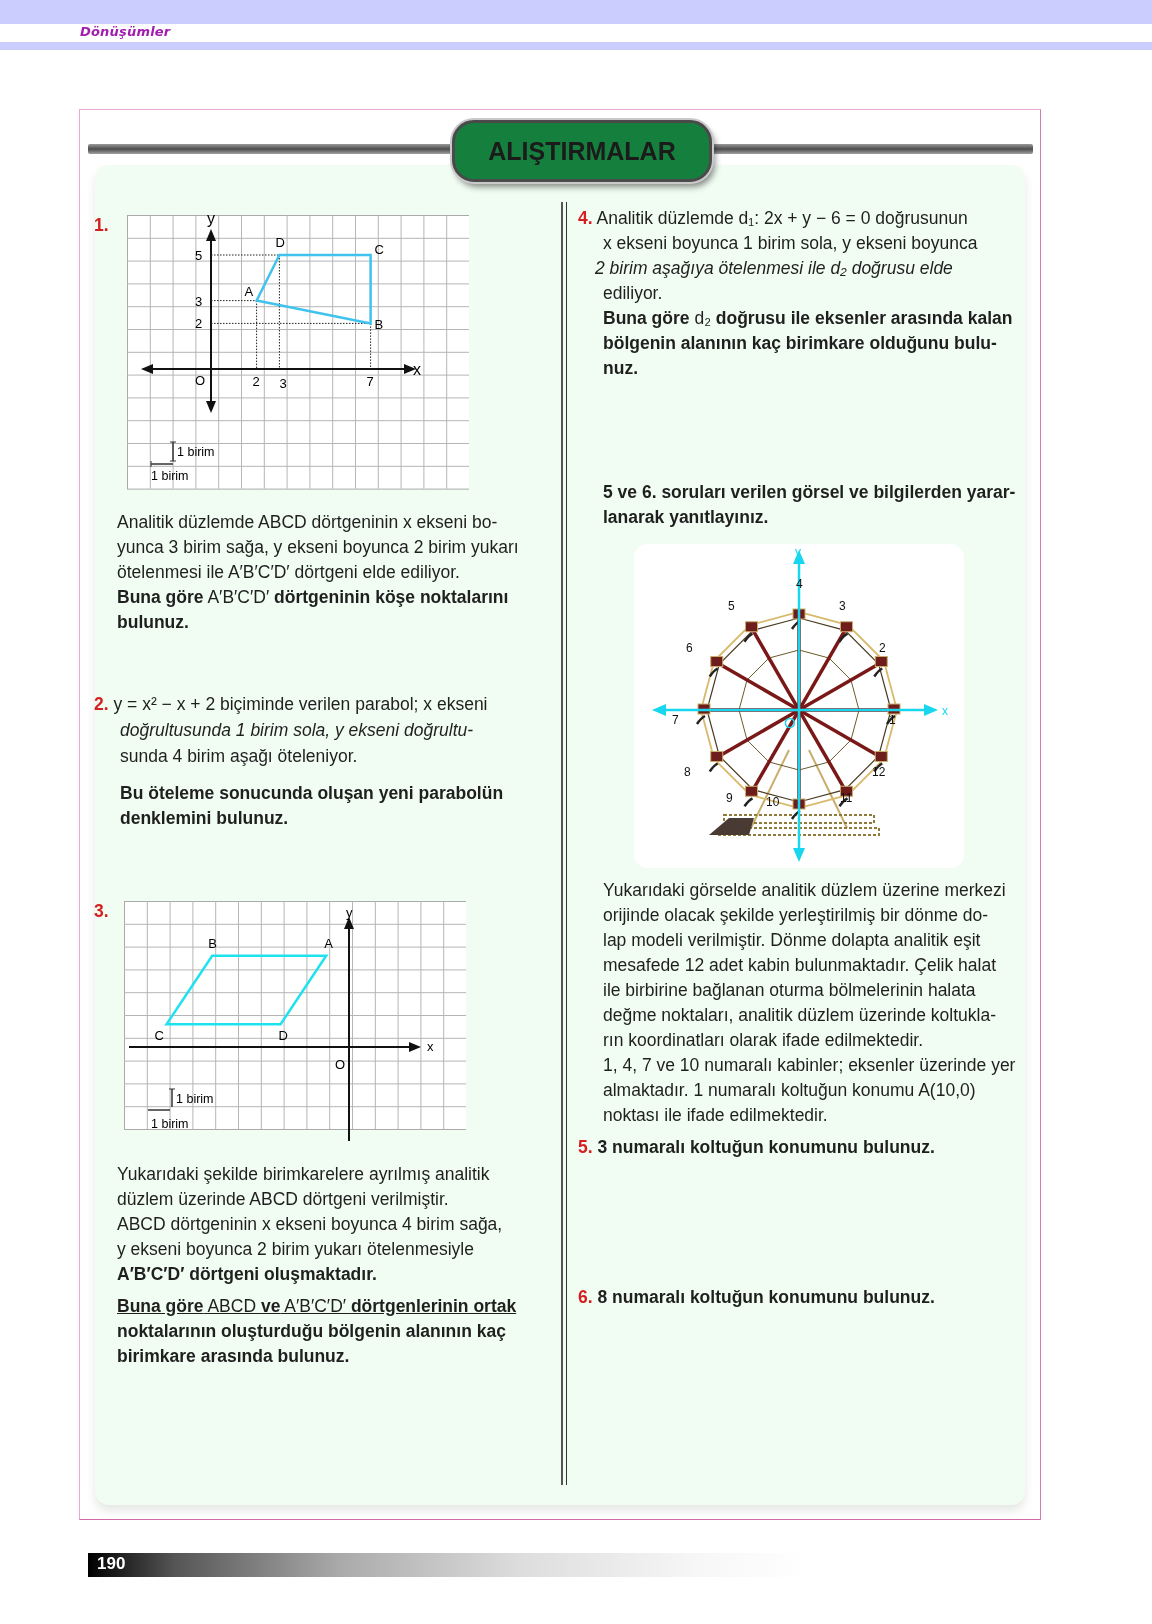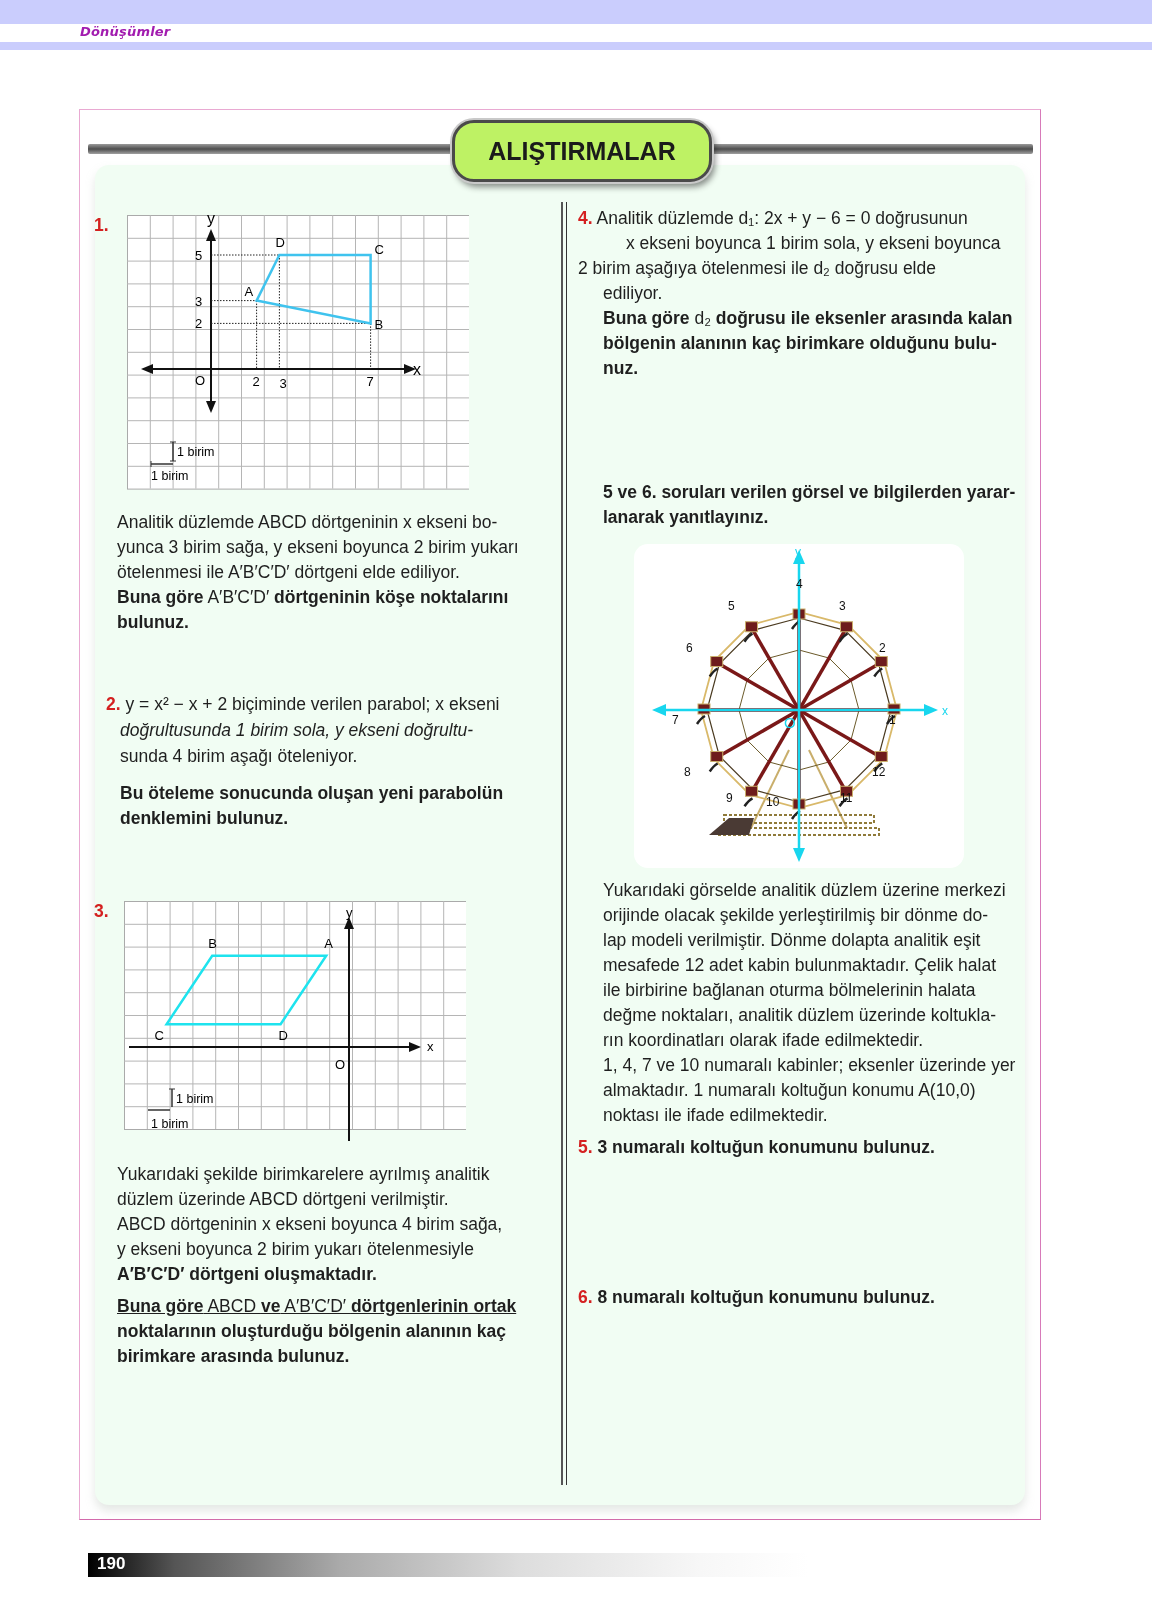--- a/index.html
+++ b/index.html
@@ -4,21 +4,21 @@
 <style>
   html,body{margin:0;padding:0;}
   body{width:1152px;height:1624px;position:relative;background:#ffffff;overflow:hidden;
     font-family:"DejaVu Sans","Liberation Sans",sans-serif;color:#231f20;}
   .topband{position:absolute;left:0;top:0;width:1152px;height:24px;background:#cacdfd;}
   .topband2{position:absolute;left:0;top:42px;width:1152px;height:8px;background:#cacdfd;}
   .chapter{position:absolute;left:80px;top:24px;font-size:13px;font-style:italic;font-weight:bold;color:#a21caf;letter-spacing:0.2px;}
   .frame{position:absolute;left:79px;top:109px;width:962px;height:1411px;border:1px solid #e9a9d2;border-right-color:#d77ab9;border-bottom-color:#d36aab;box-sizing:border-box;}
   .panel{position:absolute;left:95px;top:165px;width:930px;height:1340px;background:#f1fdf3;border-radius:14px;box-shadow:0 6px 10px rgba(180,190,180,0.35);}
   .rule{position:absolute;left:88px;top:144px;width:945px;height:10px;background:linear-gradient(#9a9a9a,#4e4e4e 50%,#a0a0a0);border-radius:2px;}
-  .banner{position:absolute;left:452px;top:120px;width:254px;height:56px;background:#bef264;border:3px solid #4a4a4a;border-radius:22px;box-shadow:0 0 0 2px #c9c9c9,3px 5px 6px rgba(0,0,0,0.45);
+  .banner{position:absolute;left:452px;top:120px;width:254px;height:56px;background:#15803d;border:3px solid #4a4a4a;border-radius:22px;box-shadow:0 0 0 2px #c9c9c9,3px 5px 6px rgba(0,0,0,0.45);
     display:flex;align-items:center;justify-content:center;font-family:"Liberation Sans",sans-serif;font-weight:bold;font-size:25px;color:#1b1b1b;}
   .divider{position:absolute;left:561px;top:202px;width:2px;height:1283px;background:#555;}
   .divider2{position:absolute;left:566px;top:202px;width:1px;height:1283px;background:#333;}
   .t{position:absolute;font-family:"Liberation Sans",sans-serif;font-size:17.5px;line-height:24.8px;color:#1f1f1f;}
   .num{color:#d42020;font-weight:bold;}
   b{font-weight:bold;}
   .graph{position:absolute;}
   .graph svg{display:block;}
   .pagebar{position:absolute;left:88px;top:1553px;width:720px;height:24px;background:linear-gradient(90deg,#000 0%,#555 12%,#aaa 35%,#ddd 60%,#f7f7f7 85%,#fff 100%);}
   .pagenum{position:absolute;left:97px;top:1554px;font-family:"Liberation Sans",sans-serif;font-weight:bold;font-size:17px;color:#fff;}
@@ -103,21 +103,21 @@
       <line x1="24" y1="246" x2="24" y2="252" stroke="#333"></line>
       <text x="24" y="265" font-size="12.5" font-family="Liberation Sans, sans-serif">1 birim</text>
     </svg>
 </div>
 <div class="t" style="left:117px;top:510px;">Analitik düzlemde ABCD dörtgeninin x ekseni bo-</div>
 <div class="t" style="left:117px;top:535px;">yunca 3 birim sağa, y ekseni boyunca 2 birim yukarı</div>
 <div class="t" style="left:117px;top:560px;">ötelenmesi ile A′B′C′D′ dörtgeni elde ediliyor.</div>
 <div class="t" style="left:117px;top:585px;"><b>Buna göre</b><span> A′B′C′D′ </span><b>dörtgeninin köşe noktalarını</b></div>
 <div class="t" style="left:117px;top:610px;"><b>bulunuz.</b></div>
 
-<div class="t" style="left:94px;top:692px;margin-left:12px;"><span class="num">2.</span> <span>y = x² − x + 2</span><span> biçiminde verilen parabol; x ekseni</span></div>
+<div class="t" style="left:94px;top:692px;"><span class="num">2.</span> <span>y = x² − x + 2</span><span> biçiminde verilen parabol; x ekseni</span></div>
 <div class="t" style="left:120px;top:718px;font-style:italic;">doğrultusunda 1 birim sola, y ekseni doğrultu-</div>
 <div class="t" style="left:120px;top:744px;">sunda 4 birim aşağı öteleniyor.</div>
 <div class="t" style="left:120px;top:781px;"><b>Bu öteleme sonucunda oluşan yeni parabolün</b></div>
 <div class="t" style="left:120px;top:806px;"><b>denklemini bulunuz.</b></div>
 
 <div class="t num" style="left:94px;top:899px;">3.</div>
 <div class="graph" style="left:124px;top:901px;">
   <svg id="g3" width="342" height="240">
       <rect x="0.5" y="0.5" width="342" height="228" fill="#fff" stroke="#aaa"></rect>
       <line x1="23.3" y1="0" x2="23.3" y2="228" stroke="#b5b5b5"></line>
@@ -165,22 +165,22 @@
 <div class="t" style="left:117px;top:1162px;">Yukarıdaki şekilde birimkarelere ayrılmış analitik</div>
 <div class="t" style="left:117px;top:1187px;">düzlem üzerinde ABCD dörtgeni verilmiştir.</div>
 <div class="t" style="left:117px;top:1212px;">ABCD dörtgeninin x ekseni boyunca 4 birim sağa,</div>
 <div class="t" style="left:117px;top:1237px;">y ekseni boyunca 2 birim yukarı ötelenmesiyle</div>
 <div class="t" style="left:117px;top:1262px;font-weight:bold;">A′B′C′D′ dörtgeni oluşmaktadır.</div>
 <div class="t" style="left:117px;top:1294px;text-decoration:underline;"><b>Buna göre</b><span> ABCD </span><b>ve</b><span> A′B′C′D′ </span><b>dörtgenlerinin ortak</b></div>
 <div class="t" style="left:117px;top:1319px;"><b>noktalarının oluşturduğu bölgenin alanının kaç</b></div>
 <div class="t" style="left:117px;top:1344px;"><b>birimkare arasında bulunuz.</b></div>
 
 <div class="t" style="left:578px;top:206px;"><span class="num">4.</span> <span>Analitik düzlemde </span><span>d₁: 2x + y − 6 = 0</span><span> doğrusunun</span></div>
-<div class="t" style="left:603px;top:231px;margin-left:23px;">x ekseni boyunca 1 birim sola, y ekseni boyunca</div>
-<div class="t" style="left:578px;top:256px;">2 birim aşağıya ötelenmesi ile d₂ doğrusu elde</div>
+<div class="t" style="left:603px;top:231px;">x ekseni boyunca 1 birim sola, y ekseni boyunca</div>
+<div class="t" style="left:595px;top:256px;font-style:italic;">2 birim aşağıya ötelenmesi ile d₂ doğrusu elde</div>
 <div class="t" style="left:603px;top:281px;">ediliyor.</div>
 <div class="t" style="left:603px;top:306px;"><b>Buna göre</b><span> d₂ </span><b>doğrusu ile eksenler arasında kalan</b></div>
 <div class="t" style="left:603px;top:331px;"><b>bölgenin alanının kaç birimkare olduğunu bulu-</b></div>
 <div class="t" style="left:603px;top:356px;"><b>nuz.</b></div>
 
 <div class="t" style="left:603px;top:480px;"><b>5 ve 6. soruları verilen görsel ve bilgilerden yarar-</b></div>
 <div class="t" style="left:603px;top:505px;"><b>lanarak yanıtlayınız.</b></div>
 
 <div class="ferris-box">
   <svg id="fw" width="330" height="324">

